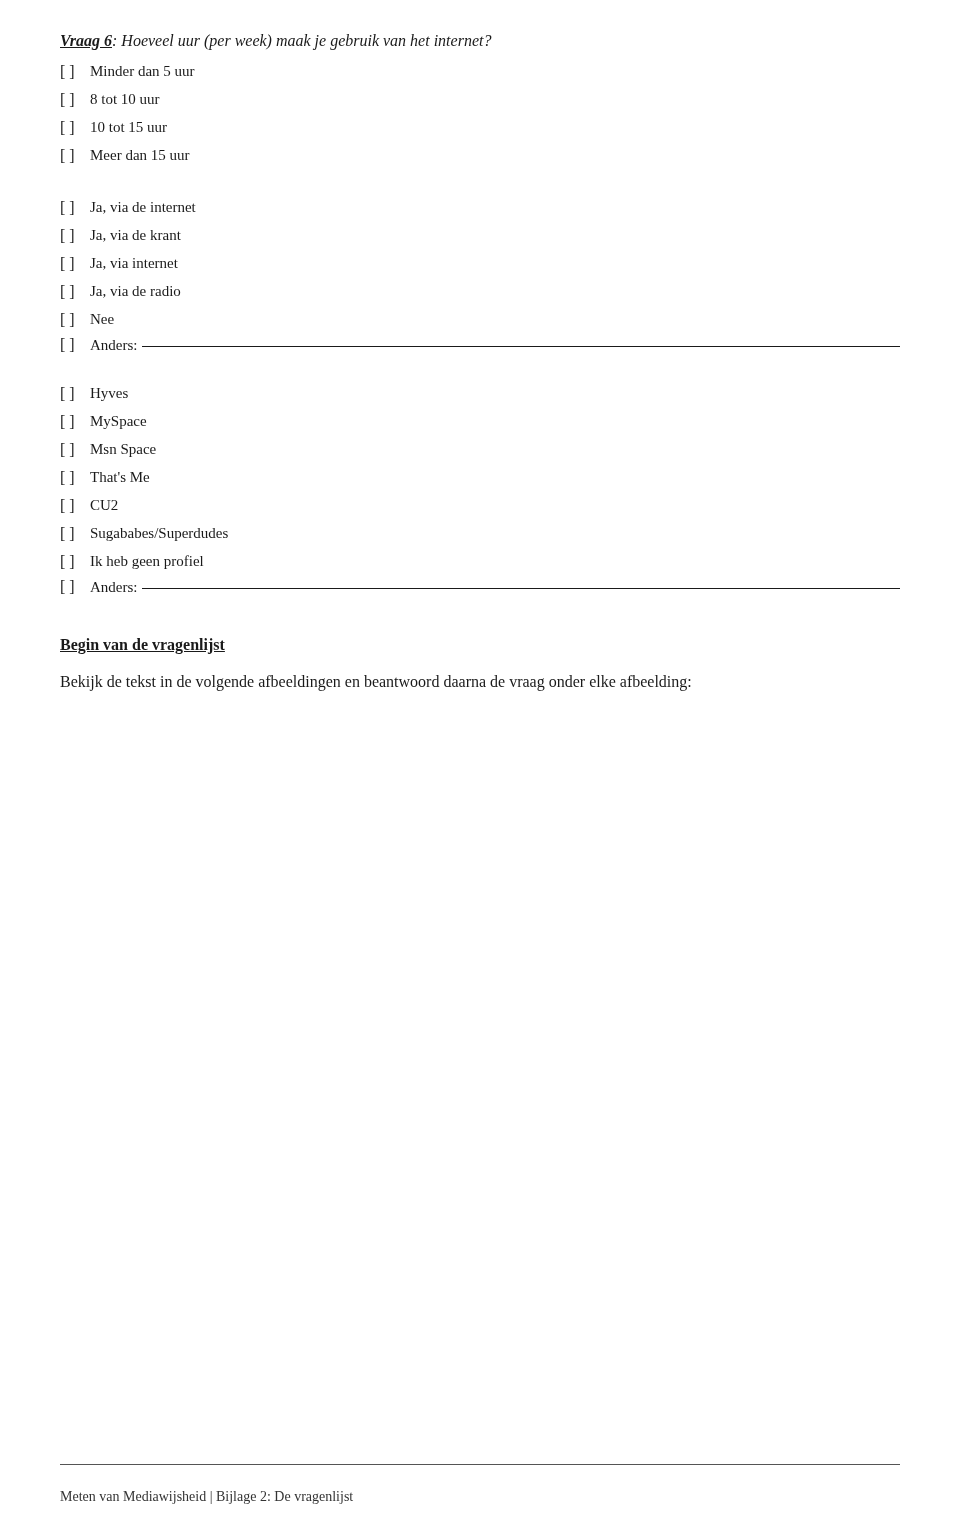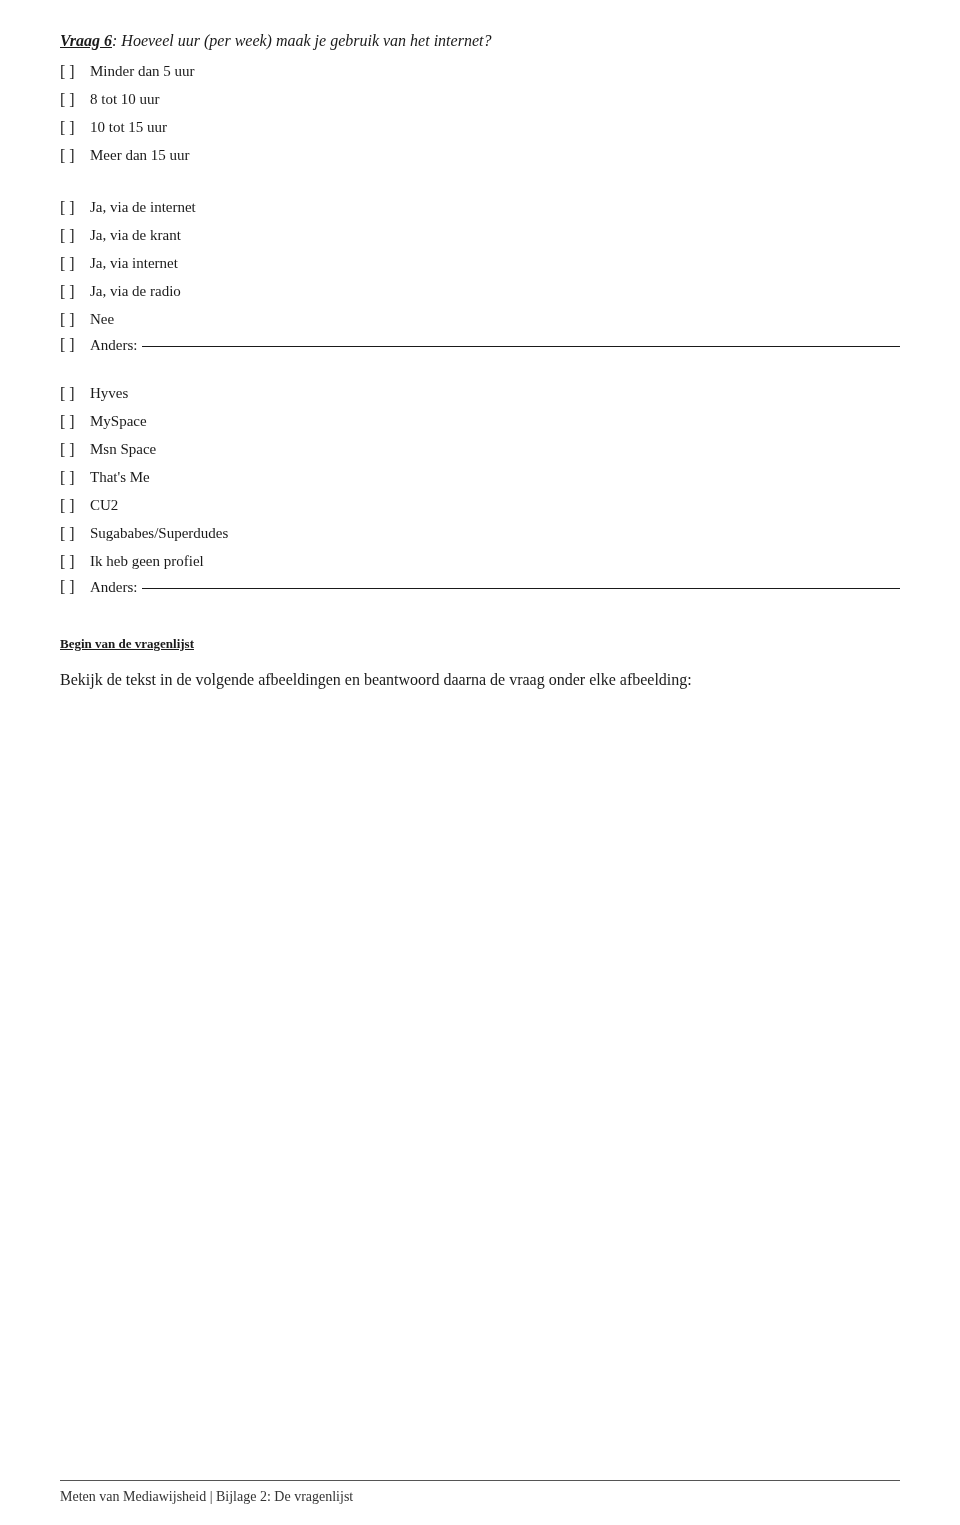--- a/index.html
+++ b/index.html
@@ -58,36 +58,36 @@
     }
     .anders-underline {
       border-bottom: 1px solid #1a1a1a;
       flex: 1;
       height: 1px;
       margin-top: 2px;
     }
     .section-title {
       font-weight: bold;
       text-decoration: underline;
-      font-size: 13px;
+      font-size: 16px;
       margin-bottom: 16px;
       margin-top: 26px;
     }
     .intro-text {
       font-size: 16px;
       line-height: 1.5;
       margin-bottom: 17px;
     }
     .footer {
       position: absolute;
       bottom: 20px;
       left: 60px;
       right: 60px;
       border-top: 1px solid #555;
-      padding-top: 8px;
+      padding-top: 24px;
       font-size: 14px;
       color: #333;
     }
     .q8-intro {
       font-size: 16px;
       margin-bottom: 8px;
       line-height: 1.4;
     }
   </style>
 </head>

